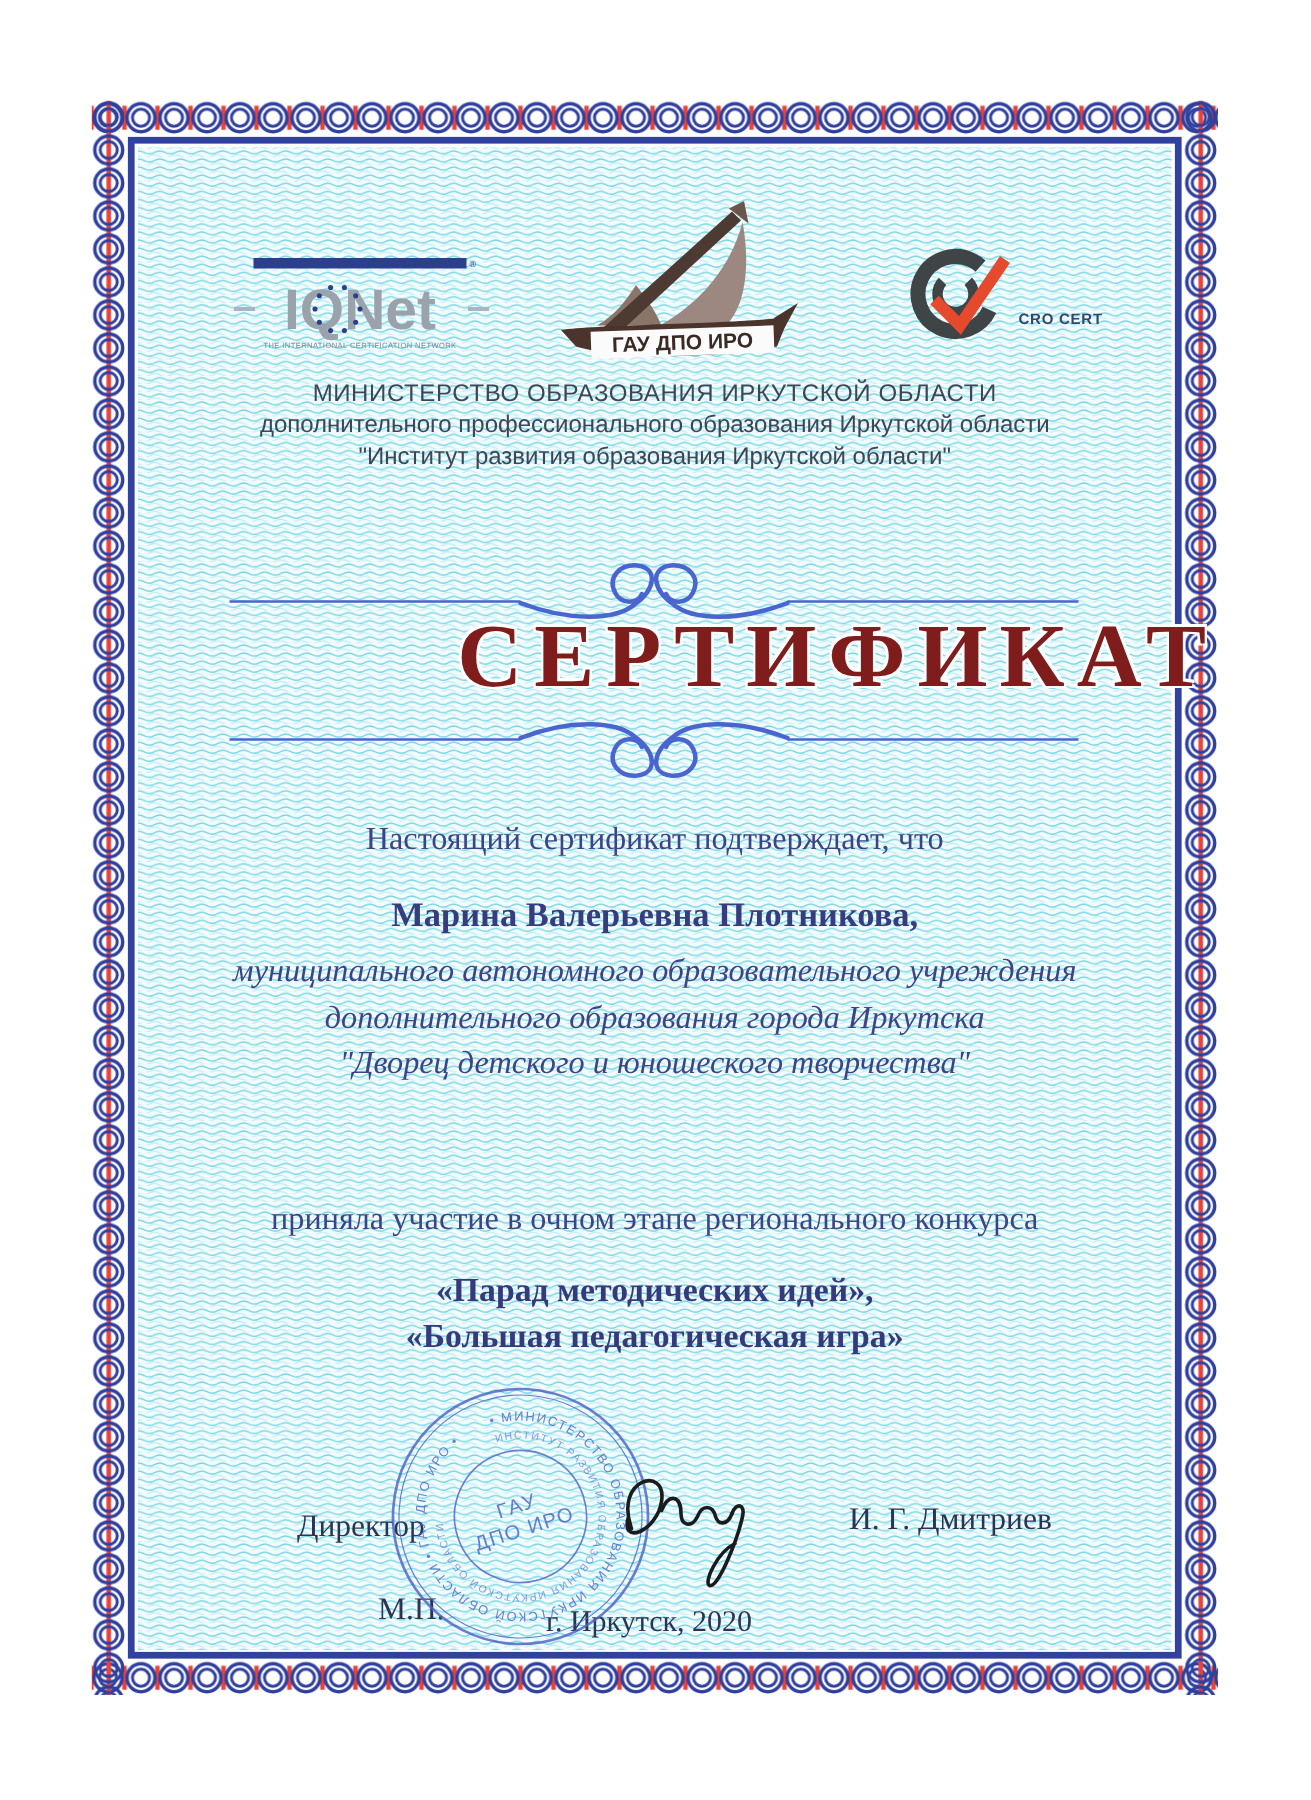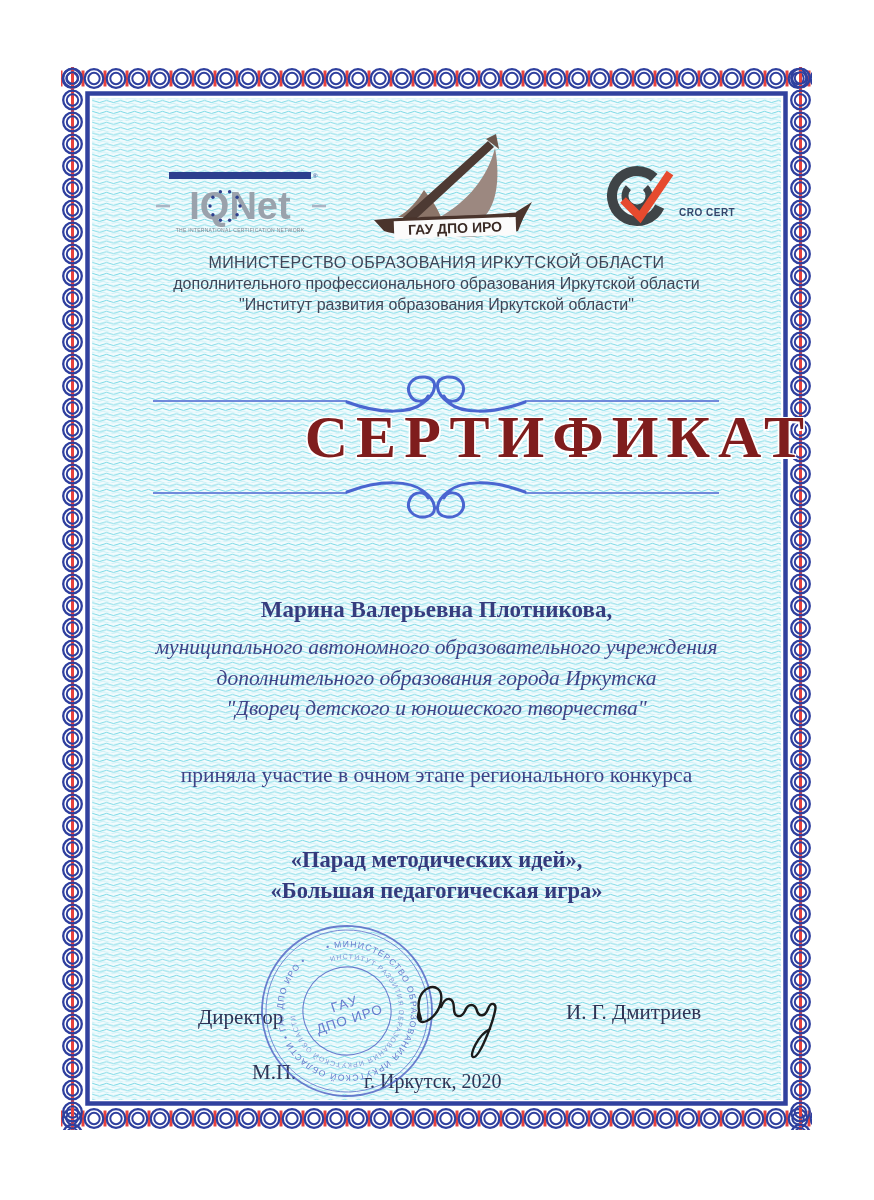--- a/index.html
+++ b/index.html
@@ -120,30 +120,31 @@
 
     <div class="abs centered cert-title" style="top:336px;">СЕРТИФИКАТ</div>
 
     <svg class="abs" style="left:90px;top:412px;transform:scaleY(-1);" width="570" height="44" viewBox="0 0 570 44">
       <line x1="2" y1="30" x2="196" y2="30" stroke="#4a65d0" stroke-width="1.6"></line>
       <line x1="374" y1="30" x2="568" y2="30" stroke="#4a65d0" stroke-width="1.6"></line>
       <use href="#flhalf"></use>
       <use href="#flhalf" transform="translate(570,0) scale(-1,1)"></use>
     </svg>
 
+    <div class="abs centered body-text intro-line" style="top:480px;">Настоящий сертификат подтверждает, что</div>
 
     <div class="abs centered name-line" style="top:530px;">Марина Валерьевна Плотникова,</div>
 
     <div class="abs centered italic-block" style="top:565px;">
       <div>муниципального автономного образовательного учреждения</div>
       <div>дополнительного образования города Иркутска</div>
       <div>"Дворец детского и юношеского творчества"</div>
     </div>
 
-    <div class="abs centered body-text part-block" style="top:694px;">
+    <div class="abs centered body-text part-block" style="top:731px;">
       <div>приняла участие в очном этапе регионального конкурса</div>
     </div>
 
     <div class="abs centered" style="top:777px;">
       <div class="contest-line">«Парад методических идей»,</div>
       <div class="contest-line">«Большая педагогическая игра»</div>
     </div>
 
     <svg class="abs stamp-layer" style="left:197px;top:855px;" width="178" height="178" viewBox="0 0 178 178">
       <g transform="rotate(-18 89 89)" opacity="0.82">

